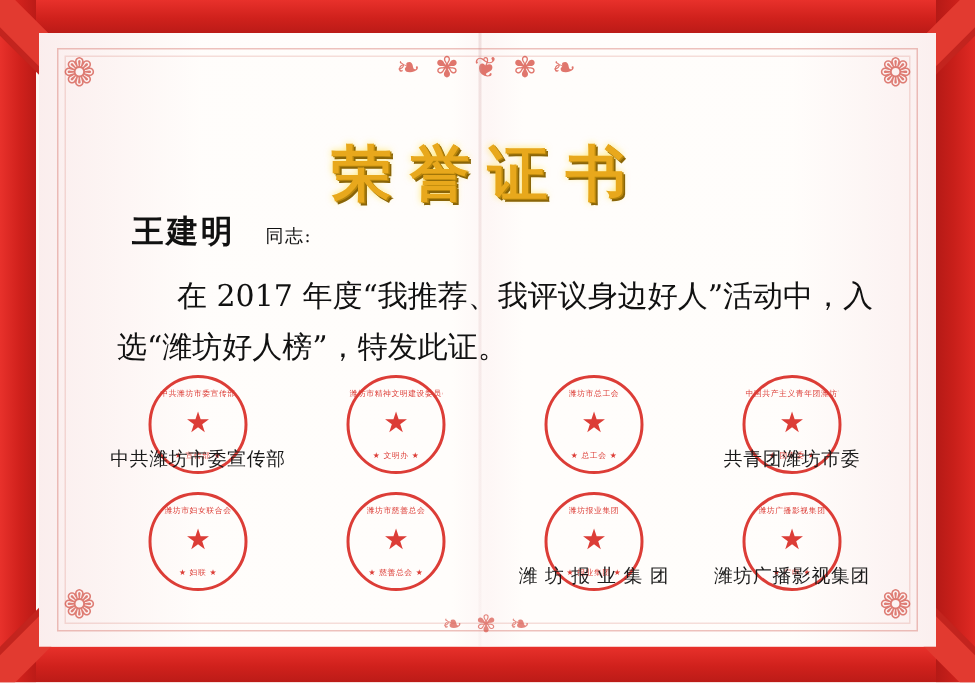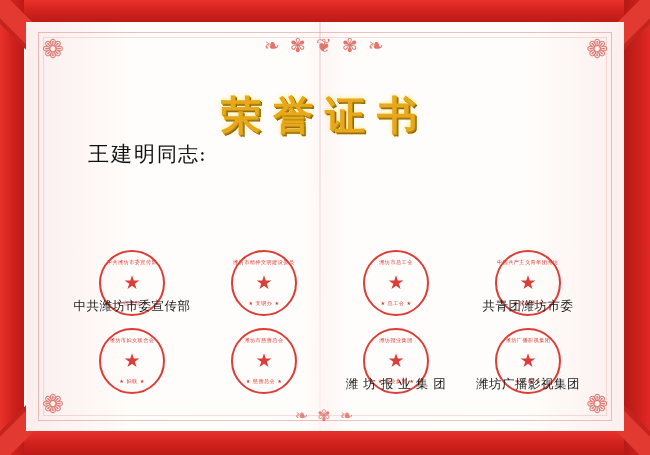--- a/index.html
+++ b/index.html
@@ -127,26 +127,26 @@
 
   
   .recipient {
     position: absolute;
     left: 62px; top: 118px;
     font-size: 21px;
     color: #111;
     font-family: "DejaVu Serif", serif;
   }
   .recipient .name {
-    font-weight: normal;
+    font-weight: bold;
     letter-spacing: 2px;
-    margin-right: 0;
+    margin-right: 20px;
   }
   .recipient .honorific {
-    font-size: 20px;
+    font-size: 12px;
     letter-spacing: 1px;
     text-align: right;
   }
   .body-text {
     position: absolute;
     left: 52px; top: 158px;
     width: 508px;
     font-size: 20px;
     line-height: 34px;
     color: #111;
@@ -258,20 +258,21 @@
     <div class="corner-orn co-br">❁</div>
 
     <div class="top-flourish">❧ ✾ ❦ ✾ ❧</div>
 
     <div class="title">荣誉证书</div>
 
     <div class="recipient">
       <span class="name">王建明</span><span class="honorific">同志:</span>
     </div>
 
+    <div class="body-text">在 2017 年度“我推荐、我评议身边好人”活动中，入选“潍坊好人榜”，特发此证。</div>
 
     <div class="seals">
 
       <div class="seal-row">
         <div class="seal-cell c0">
           <div class="stamp">
             <div class="arc-top">中共潍坊市委宣传部</div>
             <div class="star">★</div>
             <div class="arc-bottom">★ 宣传部 ★</div>
           </div>

